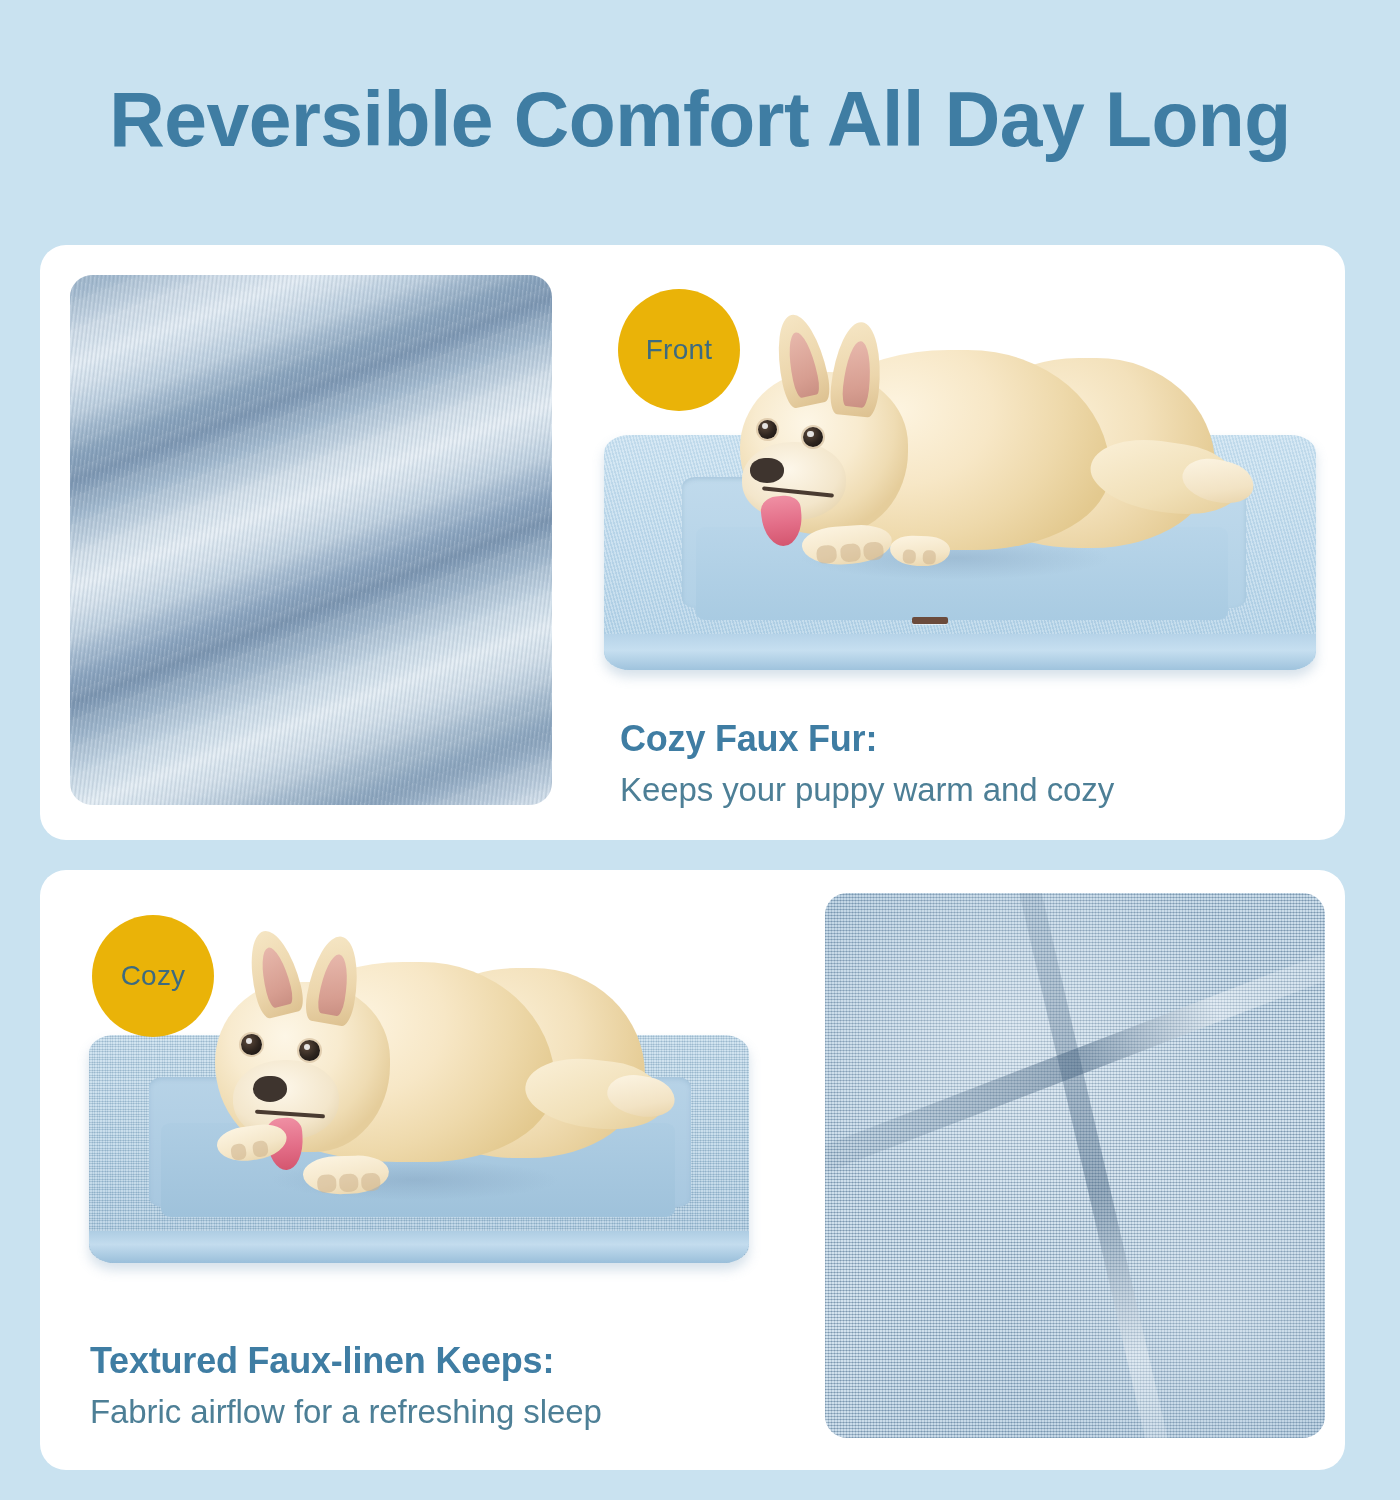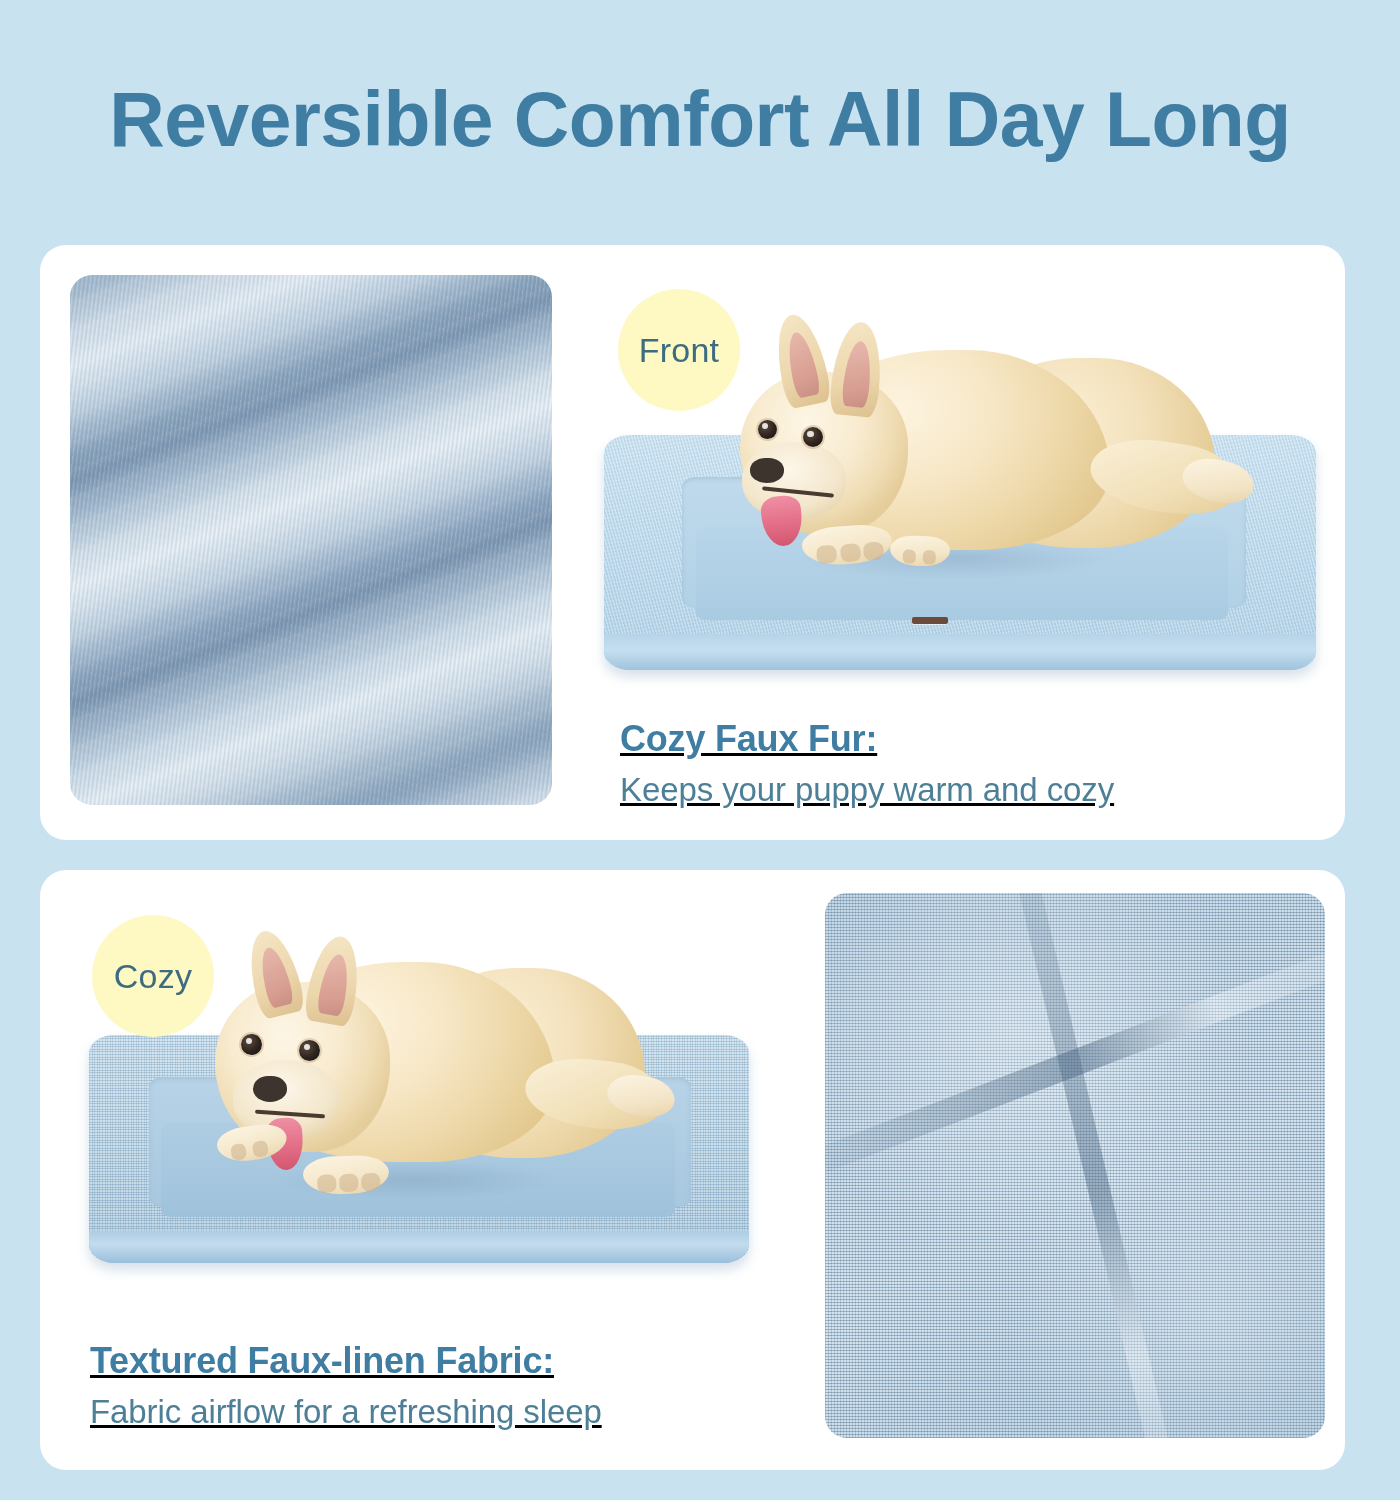--- a/index.html
+++ b/index.html
@@ -338,34 +338,34 @@
   .dog .shadow {
     position: absolute;
     background: radial-gradient(ellipse 50% 50% at 50% 50%, rgba(120,150,180,0.35), rgba(120,150,180,0) 72%);
     border-radius: 50%;
   }
 
   
   .badge {
     position: absolute;
     border-radius: 50%;
-    background: #fef9c3;
+    background: #eab308;
     display: flex;
     align-items: center;
     justify-content: center;
     color: #3d6b80;
-    font-size: 34px;
+    font-size: 28px;
     font-family: "Liberation Sans", sans-serif;
     letter-spacing: .2px;
   }
   #badge-front { left: 618px; top: 289px; width: 122px; height: 122px; }
   #badge-back  { left: 92px;  top: 915px; width: 122px; height: 122px; }
 
   
-  .caption { position: absolute; text-decoration: underline; }
+  .caption { position: absolute; }
   .caption .cap-title {
     font-size: 36px;
     font-weight: bold;
     color: #3f7da3;
     letter-spacing: -0.2px;
     white-space: nowrap;
     line-height: 1.25;
   }
   .caption .cap-sub {
     font-size: 33px;
@@ -489,15 +489,15 @@
 
 <div class="media" id="linen-swatch">
   <div class="sheen"></div>
   <div class="seam seam-a"></div>
   <div class="seam seam-b"></div>
 </div>
 
 <div class="badge" id="badge-back">Cozy</div>
 
 <div class="caption" id="caption-back">
-  <div class="cap-title">Textured Faux-linen Fabric:</div>
+  <div class="cap-title">Textured Faux-linen Keeps:</div>
   <div class="cap-sub">Fabric airflow for a refreshing sleep</div>
 </div>
 
 </body></html>

